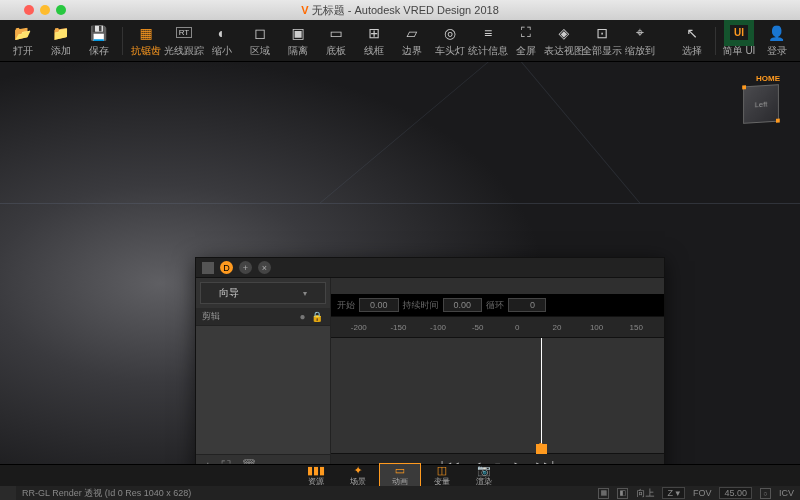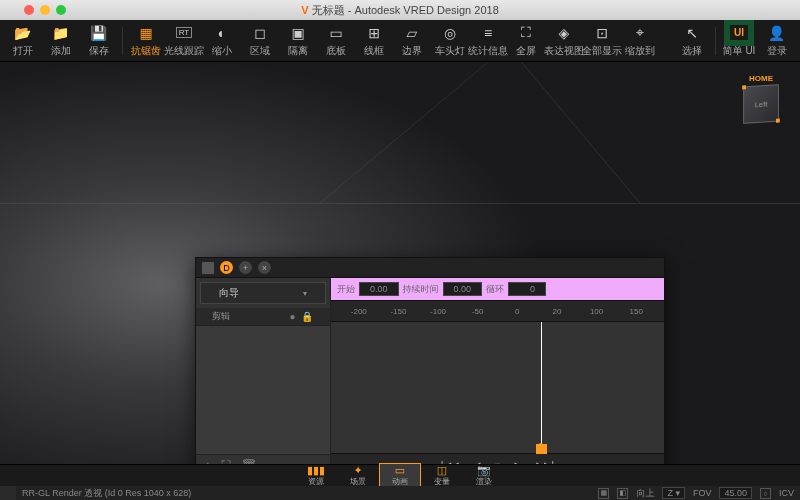--- a/index.html
+++ b/index.html
@@ -23,45 +23,45 @@
 .sep { width: 1px; height: 28px; background: #333; margin: 0 4px; }
 .uibtn { border: 6px solid #14532d; color: #ff9a1f; padding: 2px 4px; font-size: 10px; font-weight: bold; }
 
 
 .viewport { position: absolute; top: 62px; left: 0; right: 0; bottom: 36px; background: radial-gradient(ellipse 60% 70% at 20% 55%, #5f5f63 0%, #3a3a3e 35%, #1a1a1c 80%); }
 .horizon { position: absolute; top: 35%; left: 0; right: 0; height: 1px; background: rgba(100,110,130,0.3); }
 .persp1 { position: absolute; top: 0; left: 40%; width: 1px; height: 35%; background: rgba(100,110,130,0.25); transform-origin: bottom; transform: skewX(-50deg); }
 .persp2 { position: absolute; top: 0; right: 20%; width: 1px; height: 35%; background: rgba(100,110,130,0.25); transform-origin: bottom; transform: skewX(40deg); }
 
 
-.viewcube { position: absolute; top: 12px; right: 20px; text-align: center; }
+.viewcube { position: absolute; top: 12px; right: 20px; text-align: right; }
 .viewcube .home { color: #ff9a1f; font-size: 8px; font-weight: bold; margin-bottom: 2px; }
 .viewcube .cube { width: 38px; height: 38px; background: linear-gradient(135deg,#4a4a4e,#2a2a2e); border: 1px solid #666; position: relative; transform: rotateX(10deg) rotateY(-20deg); }
 .viewcube .cube::before, .viewcube .cube::after { content:''; position:absolute; width:4px; height:4px; background:#ff9a1f; }
 .viewcube .cube::before { top:-2px; left:-2px; } .viewcube .cube::after { bottom:-2px; right:-2px; }
 .viewcube .face { position:absolute; inset:0; display:flex; align-items:center; justify-content:center; font-size:8px; color:#999; }
 
 
 .panel { position: absolute; top: 195px; left: 195px; width: 470px; height: 220px; background: #2f2f2f; border: 1px solid #111; box-shadow: 0 4px 20px rgba(0,0,0,0.6); display: flex; flex-direction: column; }
 .panel-hd { height: 20px; background: #222; display: flex; align-items: center; padding: 0 6px; gap: 6px; border-bottom: 1px solid #111; }
 .panel-hd .pico { width:12px; height:12px; background:#555; }
 .panel-hd .ptitle { flex: 1; color: #bbb; font-size: 10px; }
 .panel-hd .pbtn { width: 13px; height: 13px; border-radius: 50%; background: #444; color:#aaa; font-size:9px; display:flex; align-items:center; justify-content:center; cursor:pointer; }
 .panel-hd .pbtn.on { background:#ff9a1f; color:#000; }
 .panel-body { flex: 1; display: flex; }
 .panel-left { width: 135px; background: #323232; border-right: 1px solid #222; display: flex; flex-direction: column; }
 .wizard { height: 22px; background: #2a2a2a; border: 1px solid #444; margin: 4px; display: flex; align-items: center; justify-content: space-between; padding: 0 18px; cursor:pointer; }
 .wizard span:last-child { font-size: 8px; color:#888; }
-.clip-hd { height: 18px; background: #292929; display: flex; align-items: center; padding: 0 16px; gap:6px; font-size:9px; color:#999; border-bottom:1px solid #222; }
+.clip-hd { height: 18px; background: #292929; display: flex; align-items: center; padding: 0 6px; gap:6px; font-size:9px; color:#999; border-bottom:1px solid #222; }
 .clip-hd .dot { margin-left:auto; font-size:10px; color:#777; }
 .clip-hd .lock { font-size:10px; color:#777; }
 .clip-list { flex:1; background:#3a3a3a; }
 .panel-left-btm { height: 22px; display:flex; align-items:center; gap:10px; padding:0 8px; border-top:1px solid #222; }
 .panel-left-btm span { color:#888; font-size:13px; cursor:pointer; }
-.panel-right { flex: 1; display: flex; flex-direction: column; background:#f0abfc; }
+.panel-right { flex: 1; display: flex; flex-direction: column; background:#000000;margin-top:16px; }
 .time-params { height: 22px; display:flex; align-items:center; gap:4px; padding:0 6px; font-size:9px; }
 .time-params .tlbl { color:#666; }
 .time-params .tval { background:#1e1e1e; border:1px solid #444; padding:1px 10px; color:#888; min-width:38px; text-align:right; }
 .ruler { height: 22px; background:#262626; border-top:1px solid #111; border-bottom:1px solid #111; display:flex; align-items:center; position:relative; padding:0 8px; }
 .ruler .tick { flex:1; text-align:center; font-size:8px; color:#888; }
 .timeline { flex:1; background:#333; position:relative; border-bottom:1px solid #111; }
 .playhead { position:absolute; top:0; bottom:0; width:1px; background:#fff; left:63%; }
 .playhead::after { content:''; position:absolute; bottom:-1px; left:-5px; width:11px; height:10px; background:#ff9a1f; }
 .playpos { position:absolute; bottom:2px; left:63%; transform:translateX(-50%); color:#ff9a1f; font-size:9px; }
 .transport { height:22px; display:flex; align-items:center; justify-content:center; gap:14px; background:#262626; }

